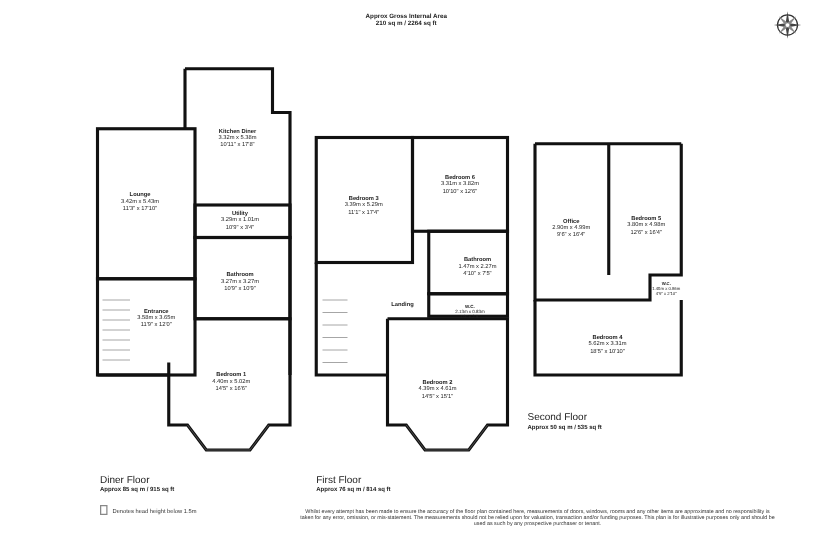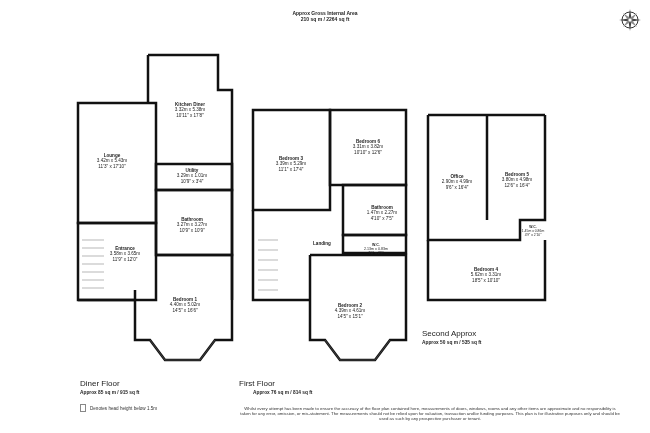--- a/index.html
+++ b/index.html
@@ -154,23 +154,23 @@
   <div>4'9" x 2'10"</div>
 </div>
 <div class="room" style="left:486px;top:267px;">
   <div class="nm">Bedroom 4</div>
   <div>5.62m x 3.31m</div>
   <div>18'5" x 10'10"</div>
 </div>
 
 <div class="floor-label" style="left:80px;top:379px;">Diner Floor</div>
 <div class="floor-area" style="left:80px;top:390px;">Approx 85 sq m / 915 sq ft</div>
-<div class="floor-label" style="left:239px;top:379px;">First Floor</div>
+<div class="floor-label" style="left:253px;top:379px;">First Floor</div>
 <div class="floor-area" style="left:253px;top:390px;">Approx 76 sq m / 814 sq ft</div>
-<div class="floor-label" style="left:422px;top:329px;">Second Approx</div>
+<div class="floor-label" style="left:422px;top:329px;">Second Floor</div>
 <div class="floor-area" style="left:422px;top:340px;">Approx 50 sq m / 535 sq ft</div>
 
 <div class="legend">
   <span class="box"></span>
   <span>Denotes head height below 1.5m</span>
 </div>
 
 <div class="disclaimer">Whilst every attempt has been made to ensure the accuracy of the floor plan contained here, measurements of doors, windows, rooms and any other items are approximate and no responsibility is taken for any error, omission, or mis-statement. The measurements should not be relied upon for valuation, transaction and/or funding purposes. This plan is for illustrative purposes only and should be used as such by any prospective purchaser or tenant.</div>
 
 </body></html>

